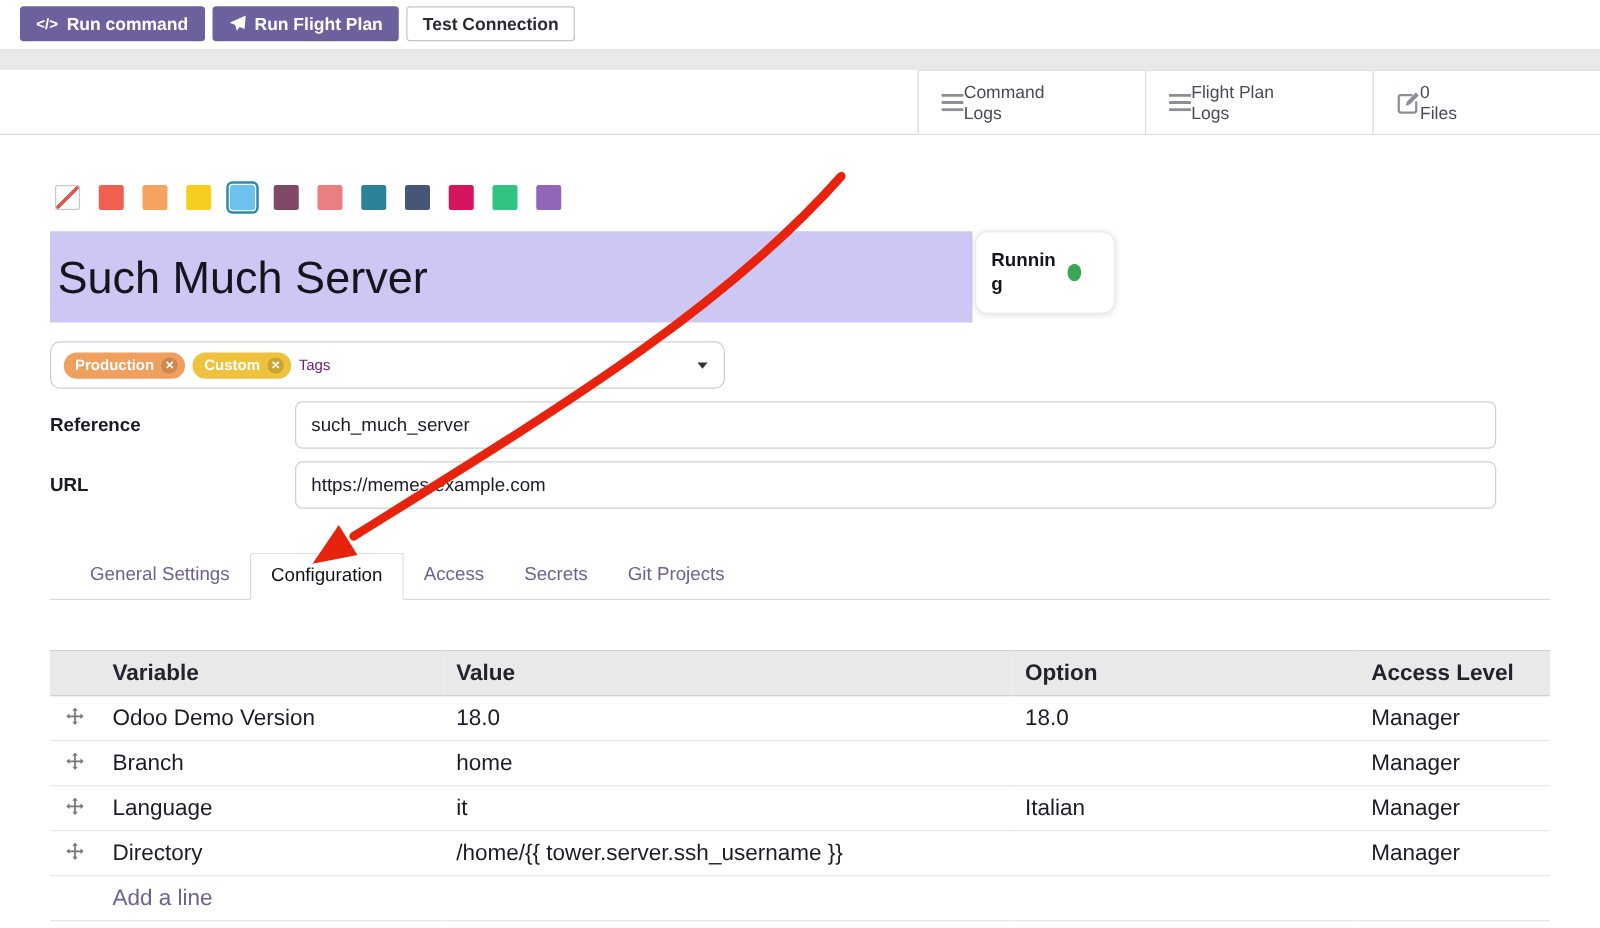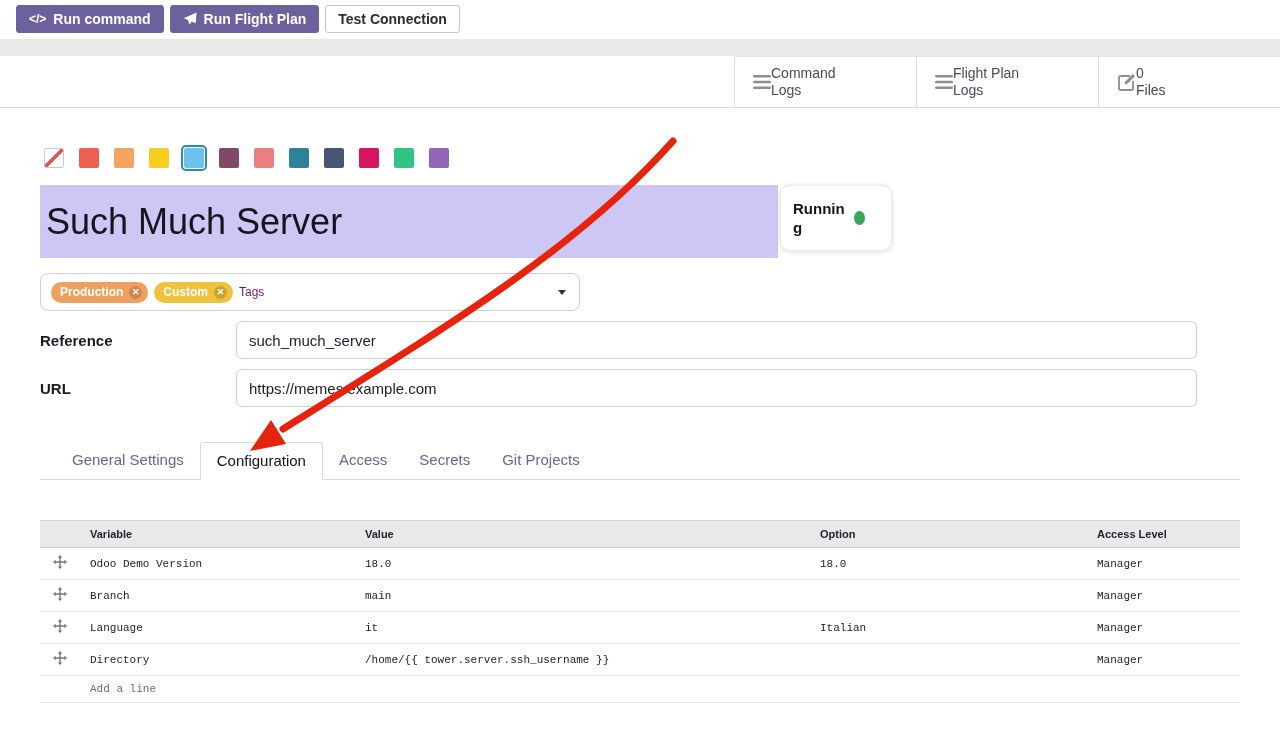--- a/index.html
+++ b/index.html
@@ -64,24 +64,24 @@
   .frow:first-of-type { margin-top:21px; }
   .flabel { width:196px; font-weight:bold; font-size:15px; color:#1b1b27; }
   .finput { flex:1; max-width:961px; height:38px; border:1px solid #cfcfcf; border-radius:6px;
             padding:0 12px; font-size:15px; color:#1c1c28; font-family:inherit; background:#fff; }
 
   .tabs { display:flex; margin-top:35px; border-bottom:1px solid #d9d9d9; padding-left:16px; }
   .tab { padding:9px 16px 10px; font-size:15px; color:#6d6292; cursor:pointer; margin-bottom:-1px; white-space:nowrap; }
   .tab.active { color:#121218; background:#fff; border:1px solid #d9d9d9; border-bottom:1px solid #fff;
                 border-radius:3px 3px 0 0; }
 
-  table.cfg { width:100%; border-collapse:collapse; margin-top:40px; font-size:11px; }
+  table.cfg { width:100%; border-collapse:collapse; margin-top:40px; font-size:18px; }
   .cfg th { background:#e9e9e9; border-top:1px solid #d2d2d2; border-bottom:1px solid #d2d2d2;
             text-align:left; font-weight:bold; color:#23232e; padding:7px 10px; }
-  .cfg td { border-bottom:1px solid #e7e7e7; padding:7px 10px; color:#1c1c28;font-family:Liberation Mono, monospace; }
+  .cfg td { border-bottom:1px solid #e7e7e7; padding:7px 10px; color:#1c1c28; }
   .cfg .handle-cell { text-align:center; padding:7px 2px; }
   .drag-handle { display:inline-flex; cursor:move; opacity:.75; }
   .add-line { color:#6d6292; cursor:pointer; }
 
   .overlay { position:absolute; left:0; top:0; pointer-events:none; z-index:50; }
   .overlay path { stroke:#e8230d; }
   .overlay polygon { fill:#e8230d; }
 </style>
 </head>
 <body>
@@ -237,21 +237,21 @@
         <td>18.0</td>
         <td>Manager</td>
       </tr>
       <tr>
         <td class="handle-cell"><span class="drag-handle">
               <svg width="14" height="14" viewBox="0 0 16 16">
                 <path d="M8 0l2.5 3H8.8v4.2H13V5.5L16 8l-3 2.5V8.8H8.8V13h1.7L8 16l-2.5-3h1.7V8.8H3v1.7L0 8l3-2.5v1.7h4.2V3H5.5L8 0z" fill="#4a4a4a"></path>
               </svg>
             </span></td>
         <td>Branch</td>
-        <td>main</td>
+        <td>home</td>
         <td></td>
         <td>Manager</td>
       </tr>
       <tr>
         <td class="handle-cell"><span class="drag-handle">
               <svg width="14" height="14" viewBox="0 0 16 16">
                 <path d="M8 0l2.5 3H8.8v4.2H13V5.5L16 8l-3 2.5V8.8H8.8V13h1.7L8 16l-2.5-3h1.7V8.8H3v1.7L0 8l3-2.5v1.7h4.2V3H5.5L8 0z" fill="#4a4a4a"></path>
               </svg>
             </span></td>
         <td>Language</td>

